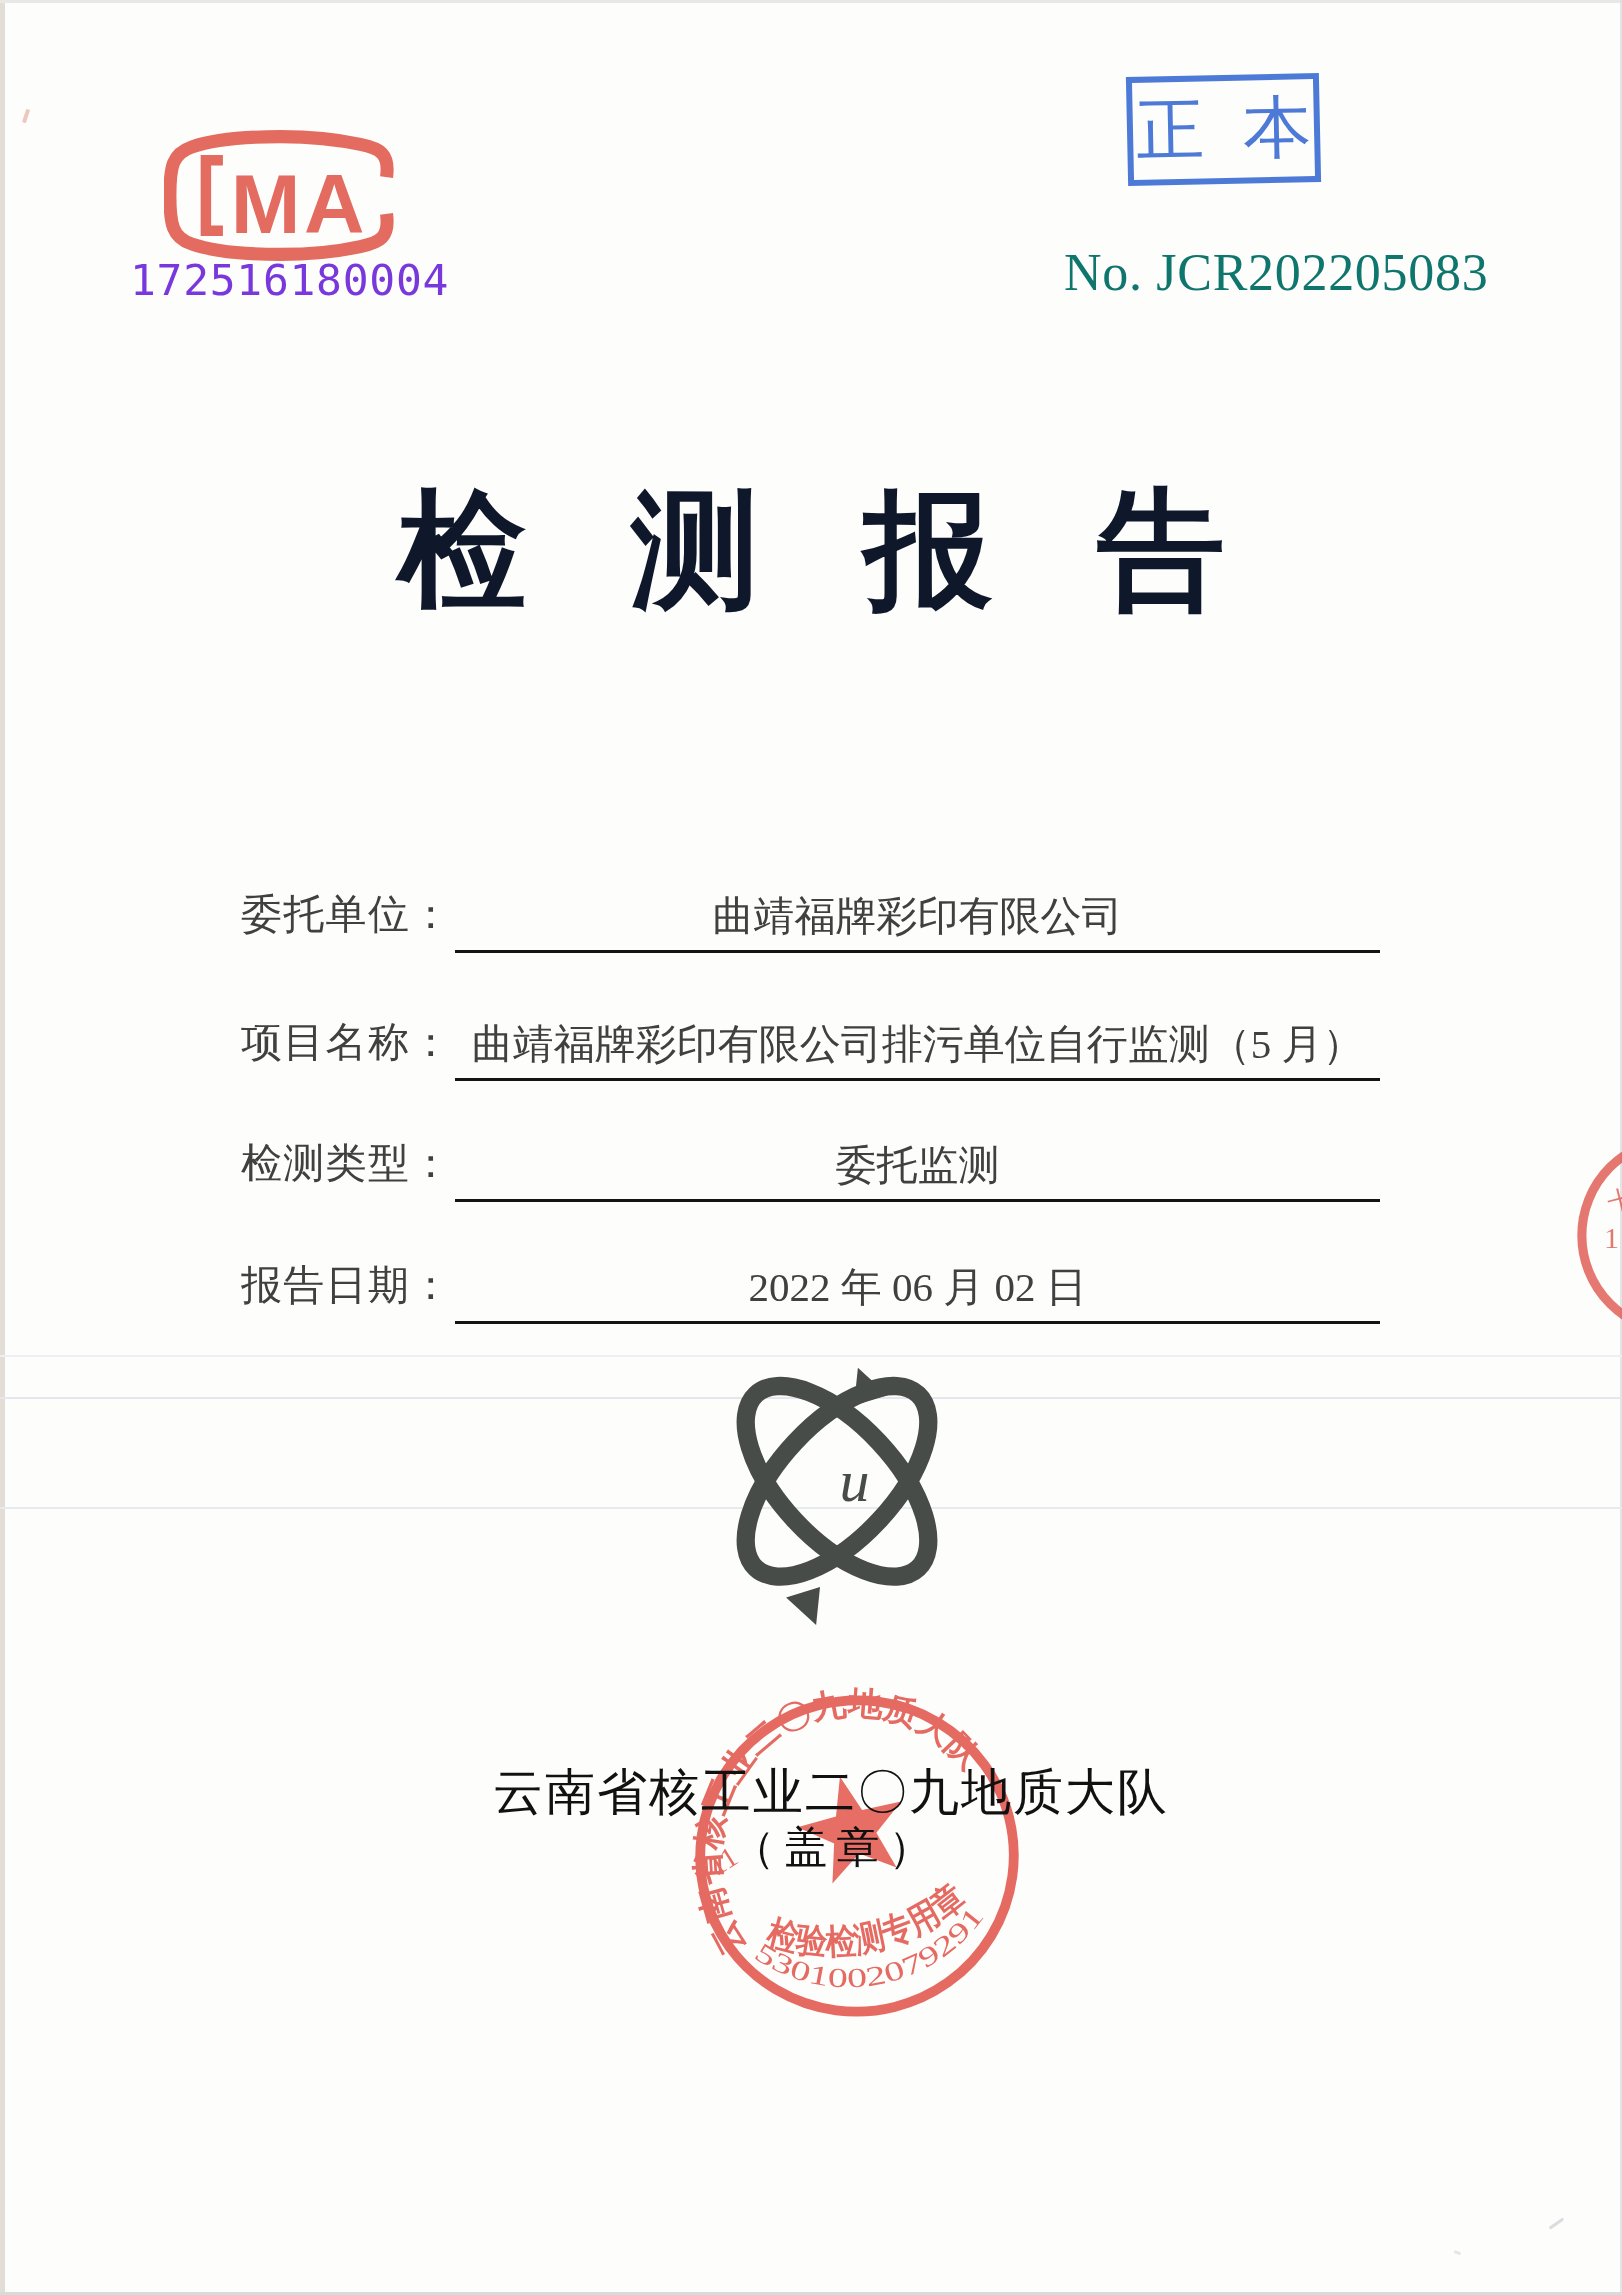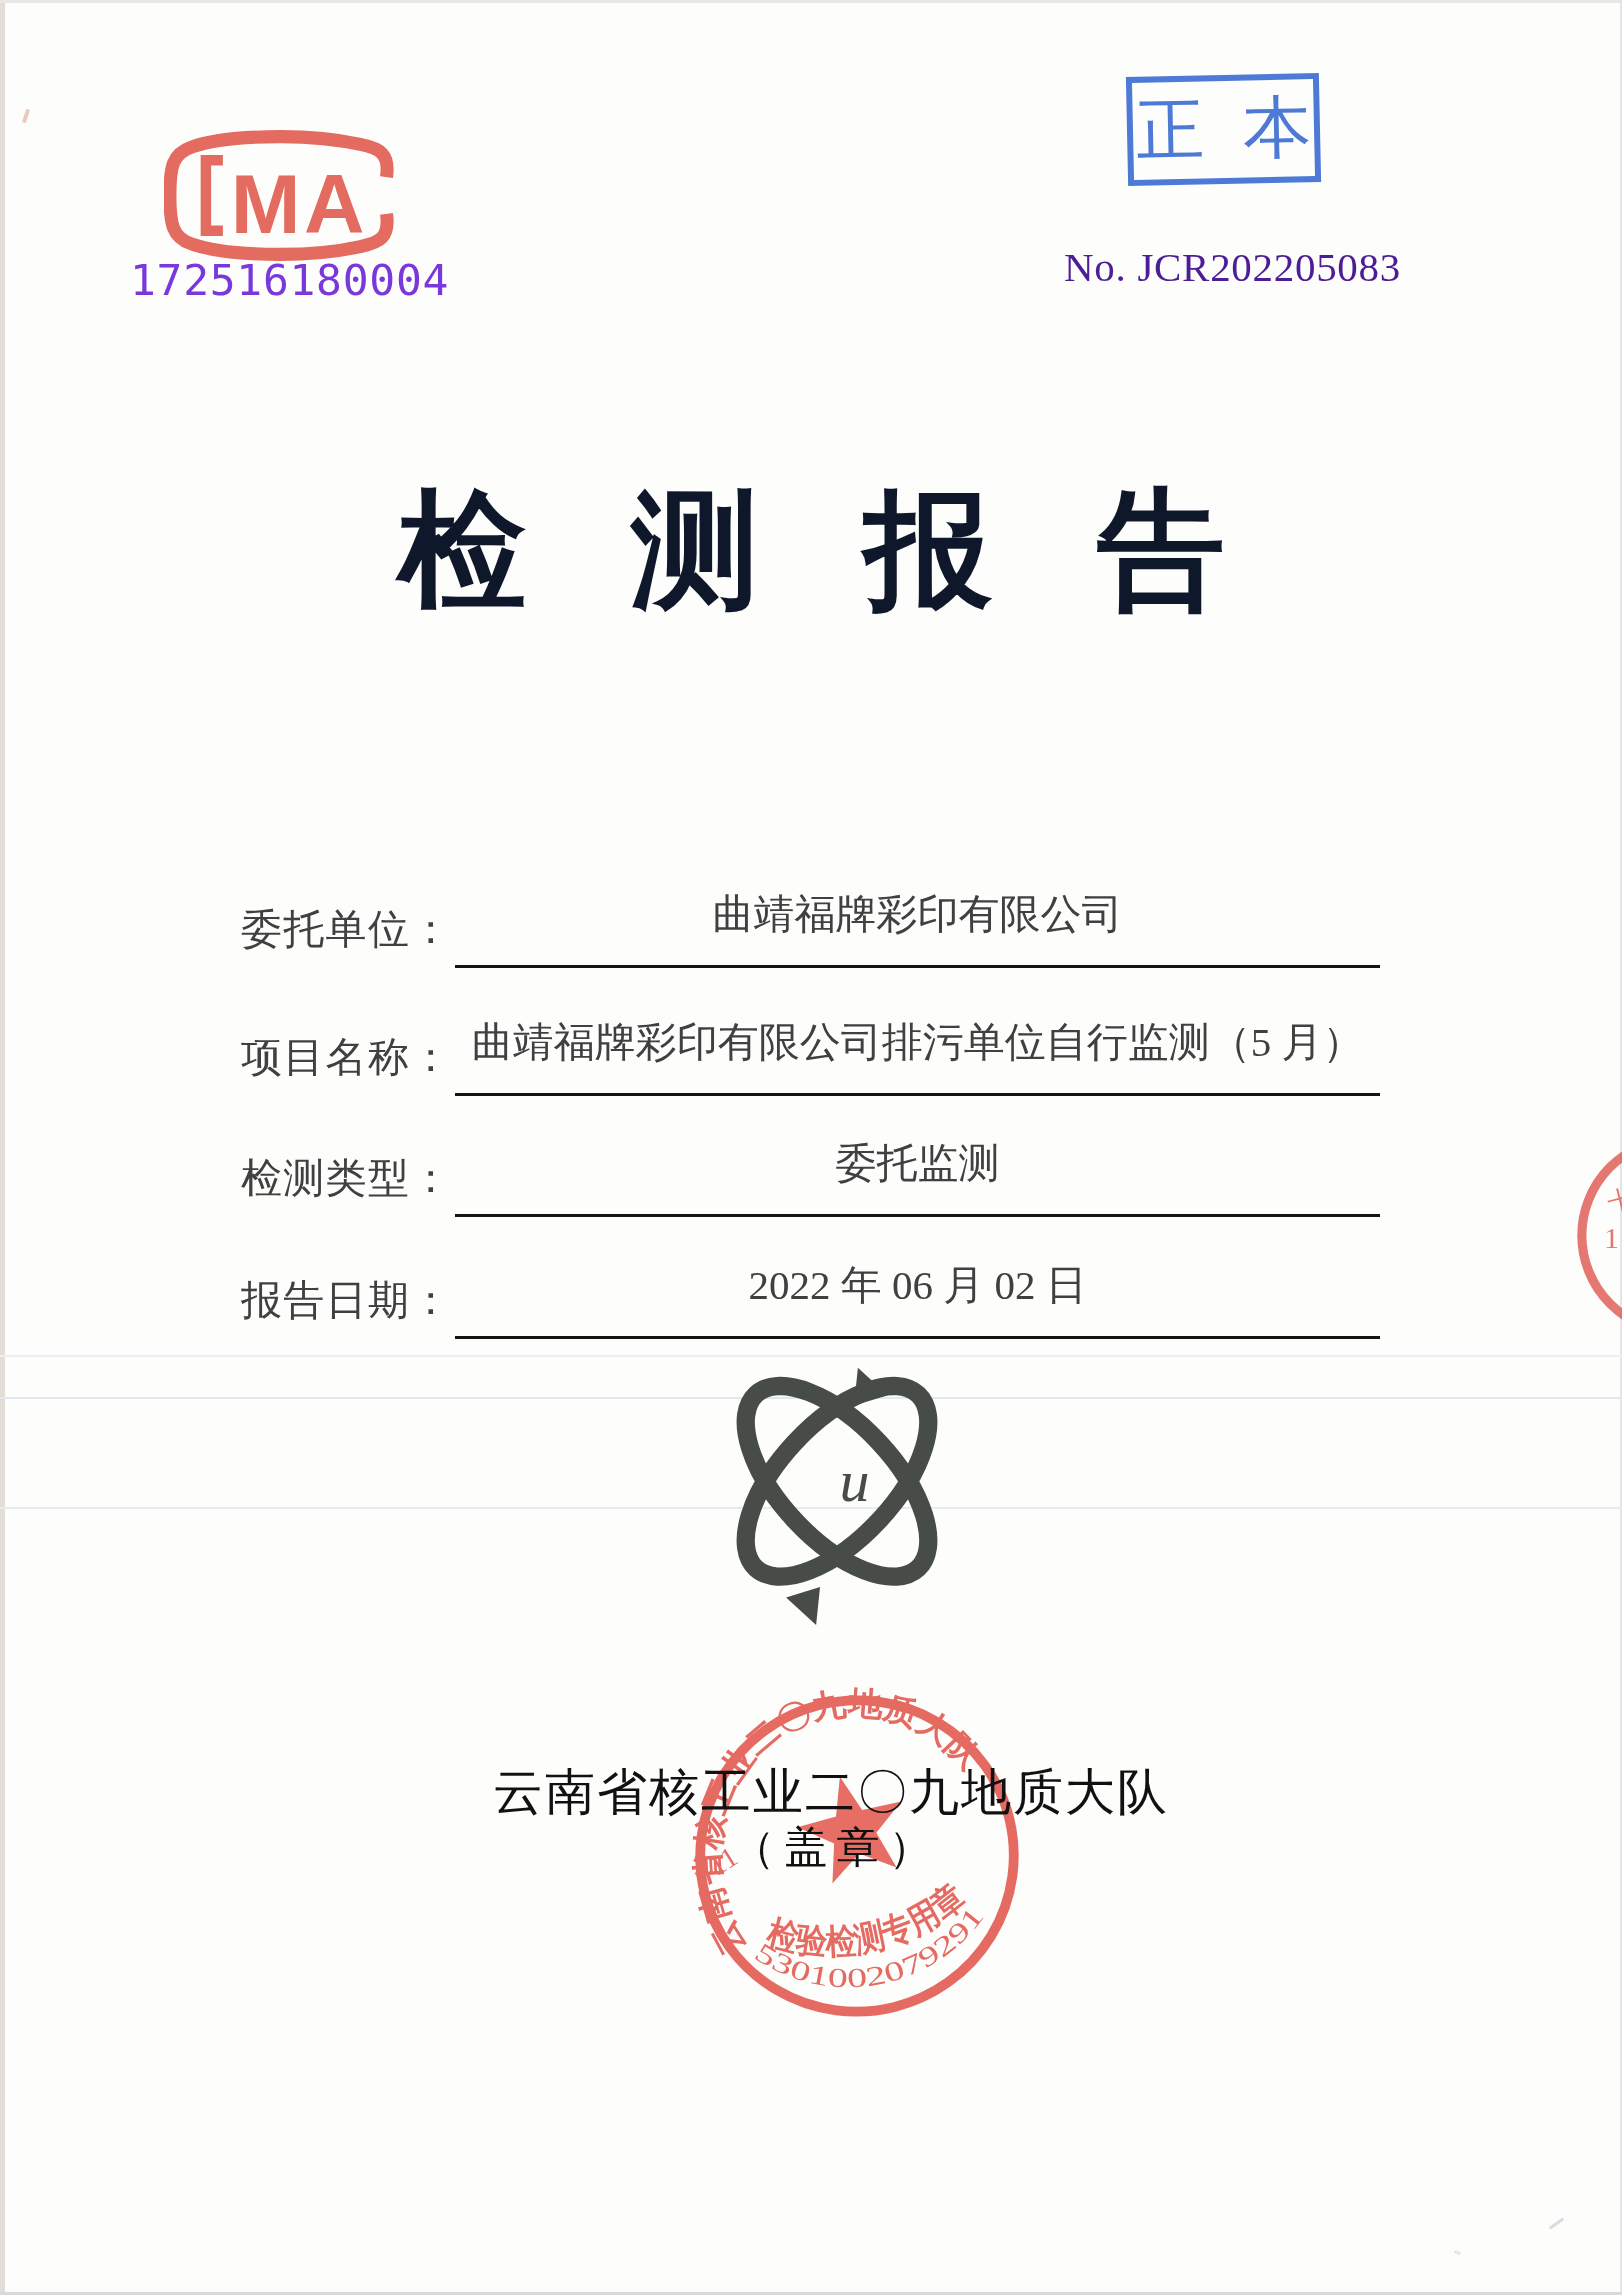--- a/index.html
+++ b/index.html
@@ -39,42 +39,42 @@
     width:181px;height:97px;
     border:6.5px solid #3f6fd3;color:#3f6fd3;
     display:flex;align-items:center;justify-content:center;
     font-size:68px;word-spacing:22px;
     transform:rotate(-1.2deg);
     opacity:.92;
   }
 
   .report-no{
     position:absolute;left:1064px;top:243px;
-    font-size:41px;letter-spacing:0.7px;color:#4c1d95;
+    font-size:52px;letter-spacing:0.7px;color:#0f766e;
   }
 
   .doc-title{
     position:absolute;left:0;top:465px;width:100%;
     text-align:center;
     font-size:128px;font-weight:bold;color:#0f172a;
     word-spacing:73px;white-space:nowrap;
   }
 
   
   .field-row{
     position:absolute;left:241px;width:1139px;
     display:flex;align-items:flex-end;
     font-size:41px;color:#404040;
   }
   .row-1{top:887px;} .row-2{top:1015px;} .row-3{top:1136px;} .row-4{top:1258px;}
   .field-label{white-space:nowrap;padding-bottom:11px;letter-spacing:1.3px;}
   .field-value{
     flex:1;text-align:center;white-space:nowrap;
     border-bottom:3.3px solid #141414;
-    padding-bottom:23px;margin-left:2.6px;
+    padding-bottom:6px;margin-left:2.6px;
   }
 
   
   .atom-svg{position:absolute;left:726px;top:1366px;z-index:2;}
 
   
   .seal-svg{position:absolute;left:674px;top:1640px;z-index:1;}
   .org-name{
     position:absolute;left:19.6px;top:1759px;width:1623px;z-index:3;
     text-align:center;font-size:50px;letter-spacing:2px;color:#111;white-space:nowrap;

